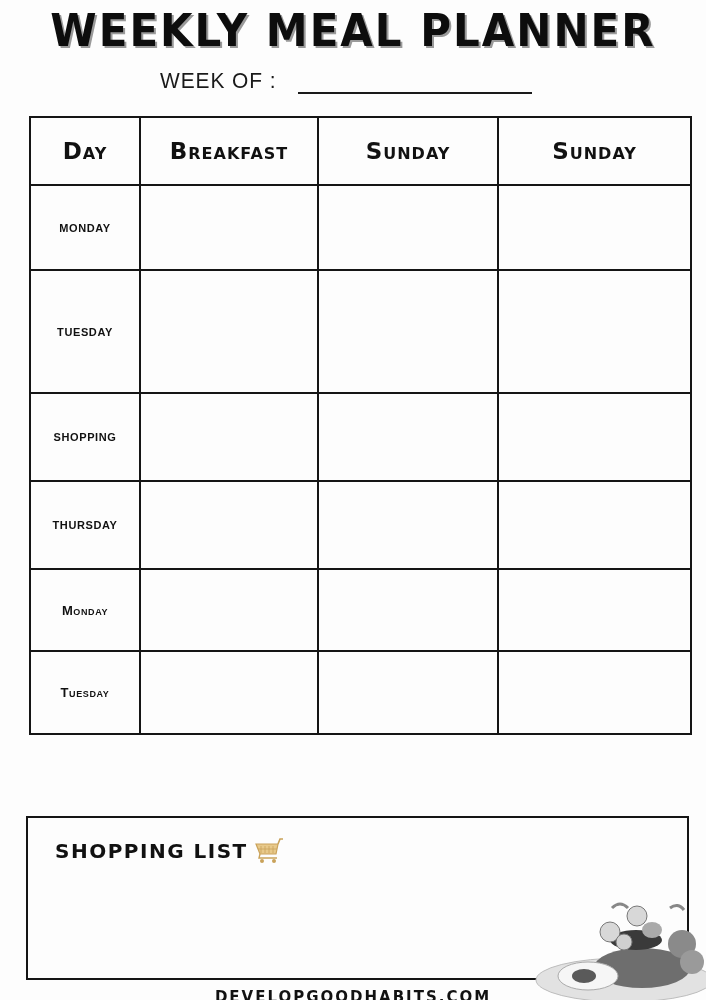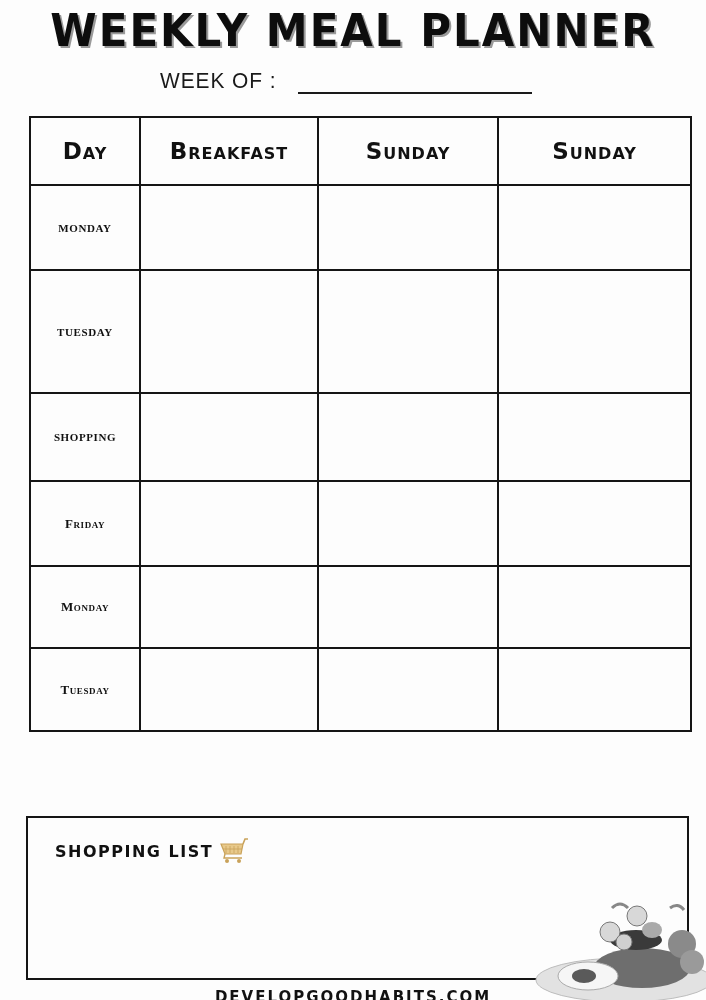--- a/index.html
+++ b/index.html
@@ -37,32 +37,32 @@
     border: 2px solid #151515; padding: 0; text-align: center; vertical-align: middle;
     background: #fdfdfd;
   }
   table.planner th {
     height: 66px; font-weight: bold; font-size: 23px; letter-spacing: 1px;
     font-variant: small-caps; font-family: "DejaVu Sans", sans-serif; margin-left: 44px;
   }
   th.col-day { font-size: 20px; }
   td.day {
     font-weight: bold; font-size: 11px; letter-spacing: 0.6px;
-    font-family: Liberation Serif, serif;
+    font-family: Liberation Sans, sans-serif;
   }
   td.smallcaps { font-variant: small-caps; font-size: 13px; }
   td.cell { cursor: text; }
   .shopping {
     position: absolute; left: 26px; top: 816px; width: 659px; height: 160px;
     border: 2px solid #151515; background: #fdfdfd;
   }
   .shopping-title {
     position: absolute; left: 27px; top: 20px;
     font-family: "DejaVu Sans", sans-serif; font-weight: bold;
-    font-size: 16px; letter-spacing: 1.5px; color: #111;
+    font-size: 20px; letter-spacing: 1.5px; color: #111;
     display: flex; align-items: center;
   }
   .cart { margin-left: 6px; width: 30px; height: 26px; display: inline-block; }
   .food {
     position: absolute; left: 532px; top: 888px; width: 174px; height: 112px;
   }
   .footer {
     position: absolute; left: 0; top: 988px; width: 706px; text-align: center;
     font-family: "DejaVu Sans", sans-serif; font-weight: bold; font-size: 15px;
     letter-spacing: 2px; color: #111;
@@ -105,22 +105,22 @@
       <td class="cell"></td>
       <td class="cell"></td>
       <td class="cell"></td>
     </tr>
     <tr style="height:88px">
       <td class="day">SHOPPING</td>
       <td class="cell"></td>
       <td class="cell"></td>
       <td class="cell"></td>
     </tr>
-    <tr style="height:85px">
-      <td class="day smallcaps">Friday</td>
+    <tr style="height:88px">
+      <td class="day">THURSDAY</td>
       <td class="cell"></td>
       <td class="cell"></td>
       <td class="cell"></td>
     </tr>
     <tr style="height:82px">
       <td class="day smallcaps">Monday</td>
       <td class="cell"></td>
       <td class="cell"></td>
       <td class="cell"></td>
     </tr>

